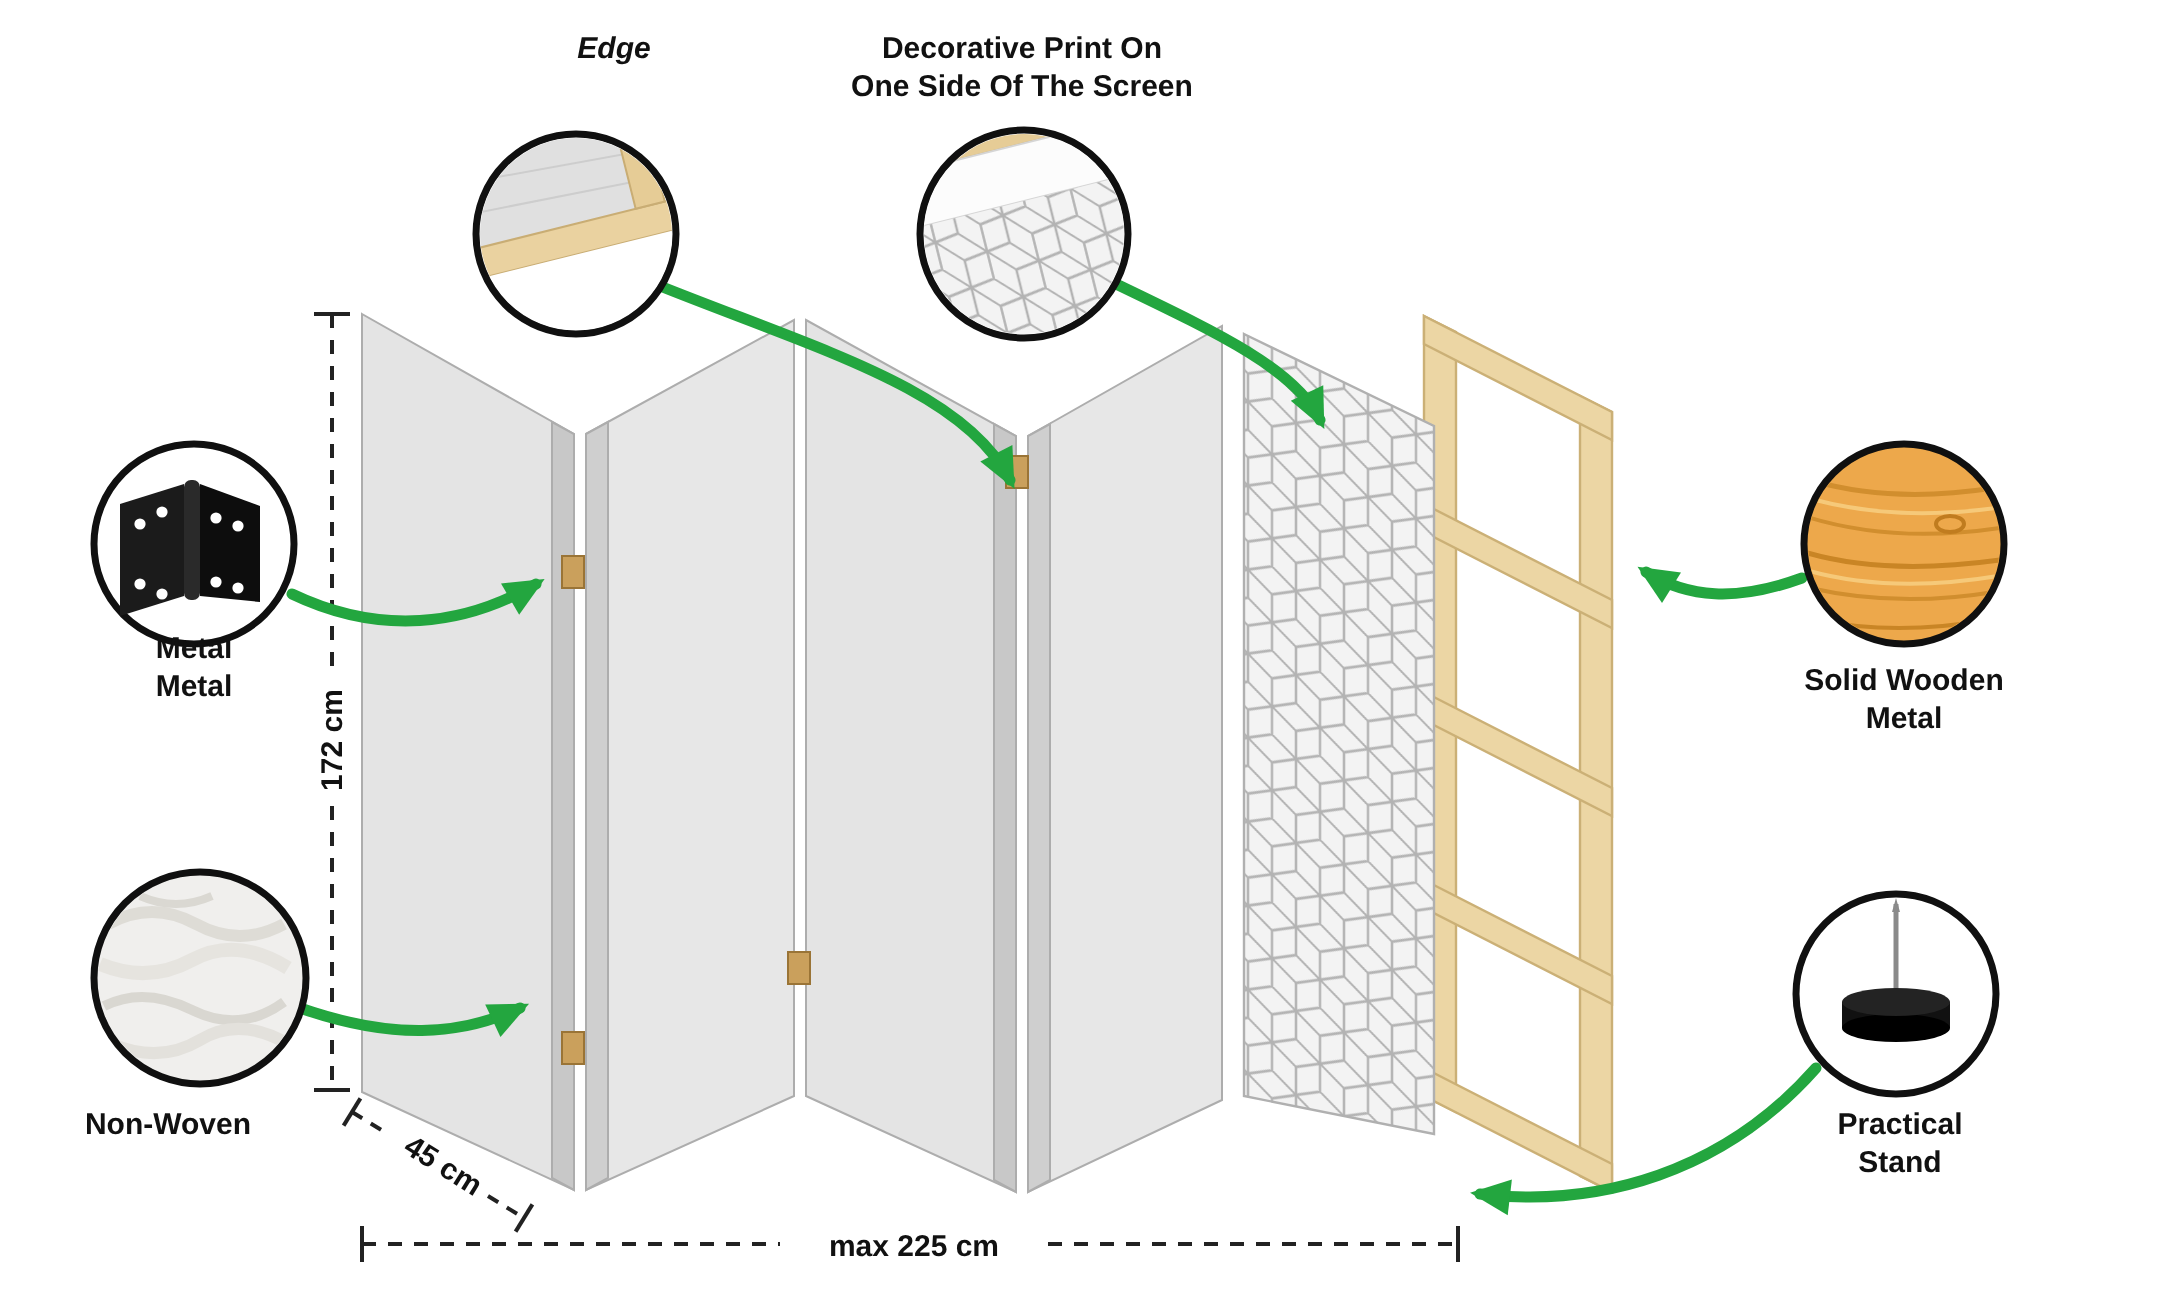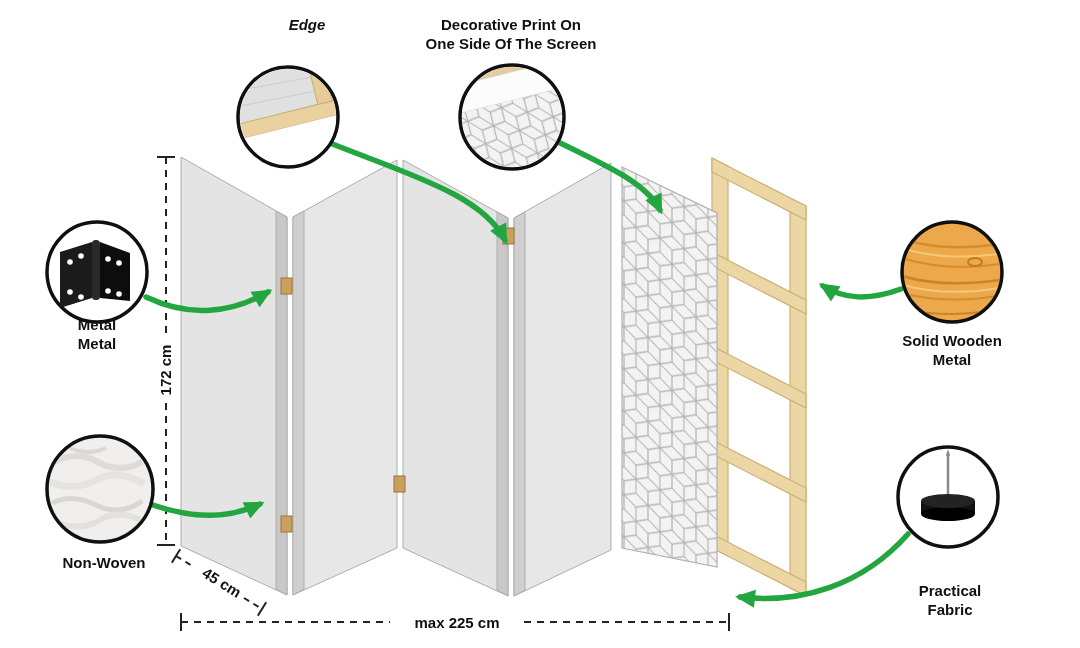--- a/index.html
+++ b/index.html
@@ -200,27 +200,27 @@
   <div class="callout-label" style="left:391px;top:16px;width:240px;">
     <span>Decorative Print On</span>
     <span>One Side Of The Screen</span>
   </div>
 
   <div class="callout-label" style="left:37px;top:316px;width:120px;">
     <span>Metal</span>
     <span>Metal</span>
   </div>
 
-  <div class="callout-label" style="left:24px;top:554px;width:160px;">
+  <div class="callout-label" style="left:4px;top:554px;width:160px;">
     <span>Non-Woven</span>
   </div>
 
   <div class="callout-label" style="left:872px;top:332px;width:160px;">
     <span>Solid Wooden</span>
     <span>Metal</span>
   </div>
 
-  <div class="callout-label" style="left:880px;top:554px;width:140px;margin-top:28px;">
+  <div class="callout-label" style="left:880px;top:554px;width:140px;">
     <span>Practical</span>
-    <span>Fabric</span>
+    <span>Stand</span>
   </div>
 
 </div>
 
 </body></html>

